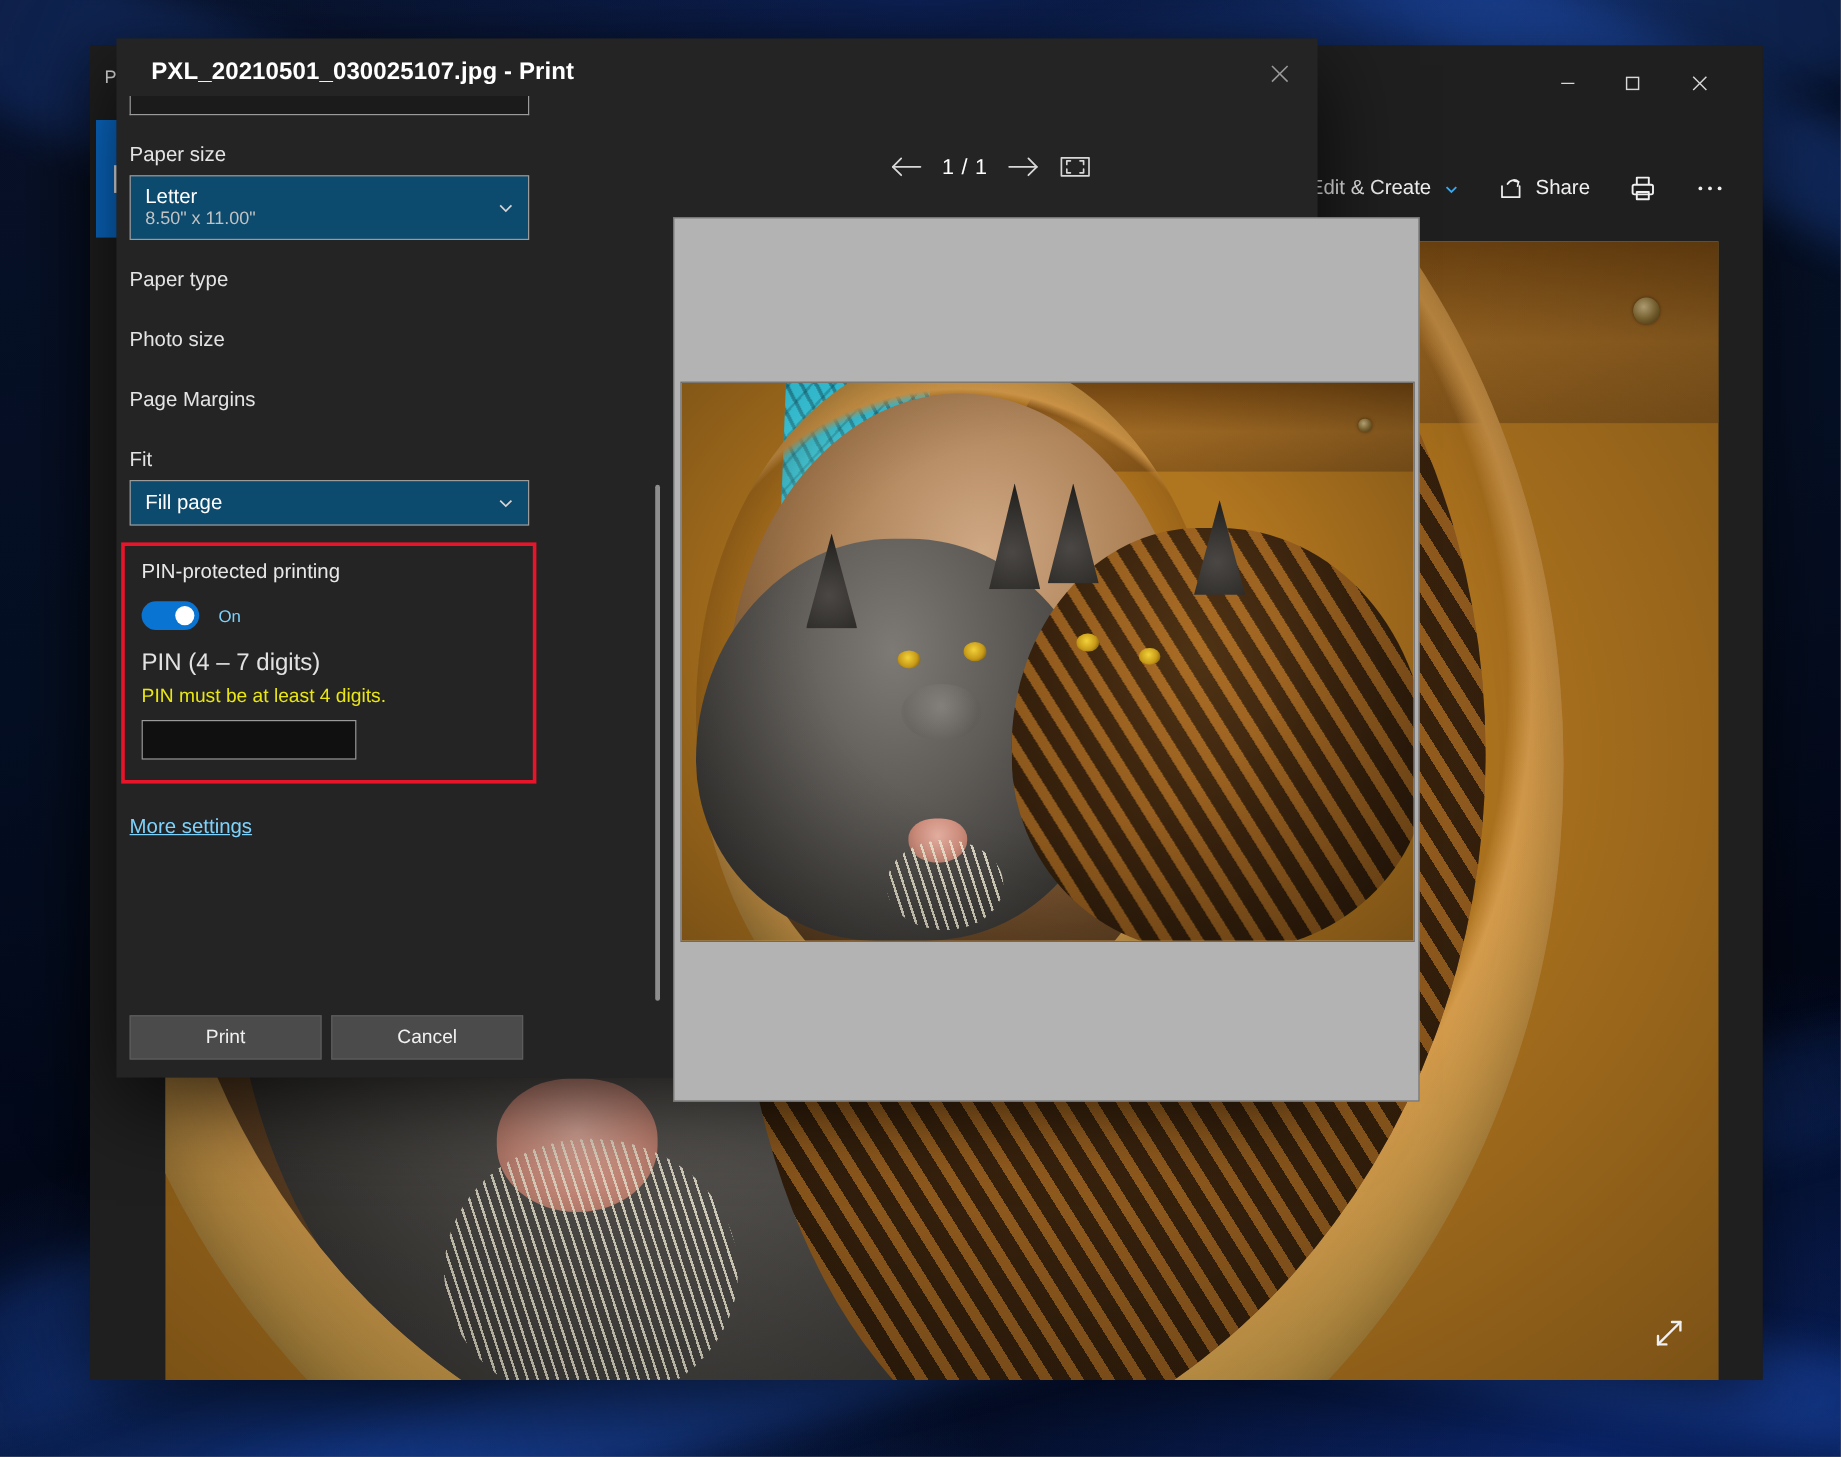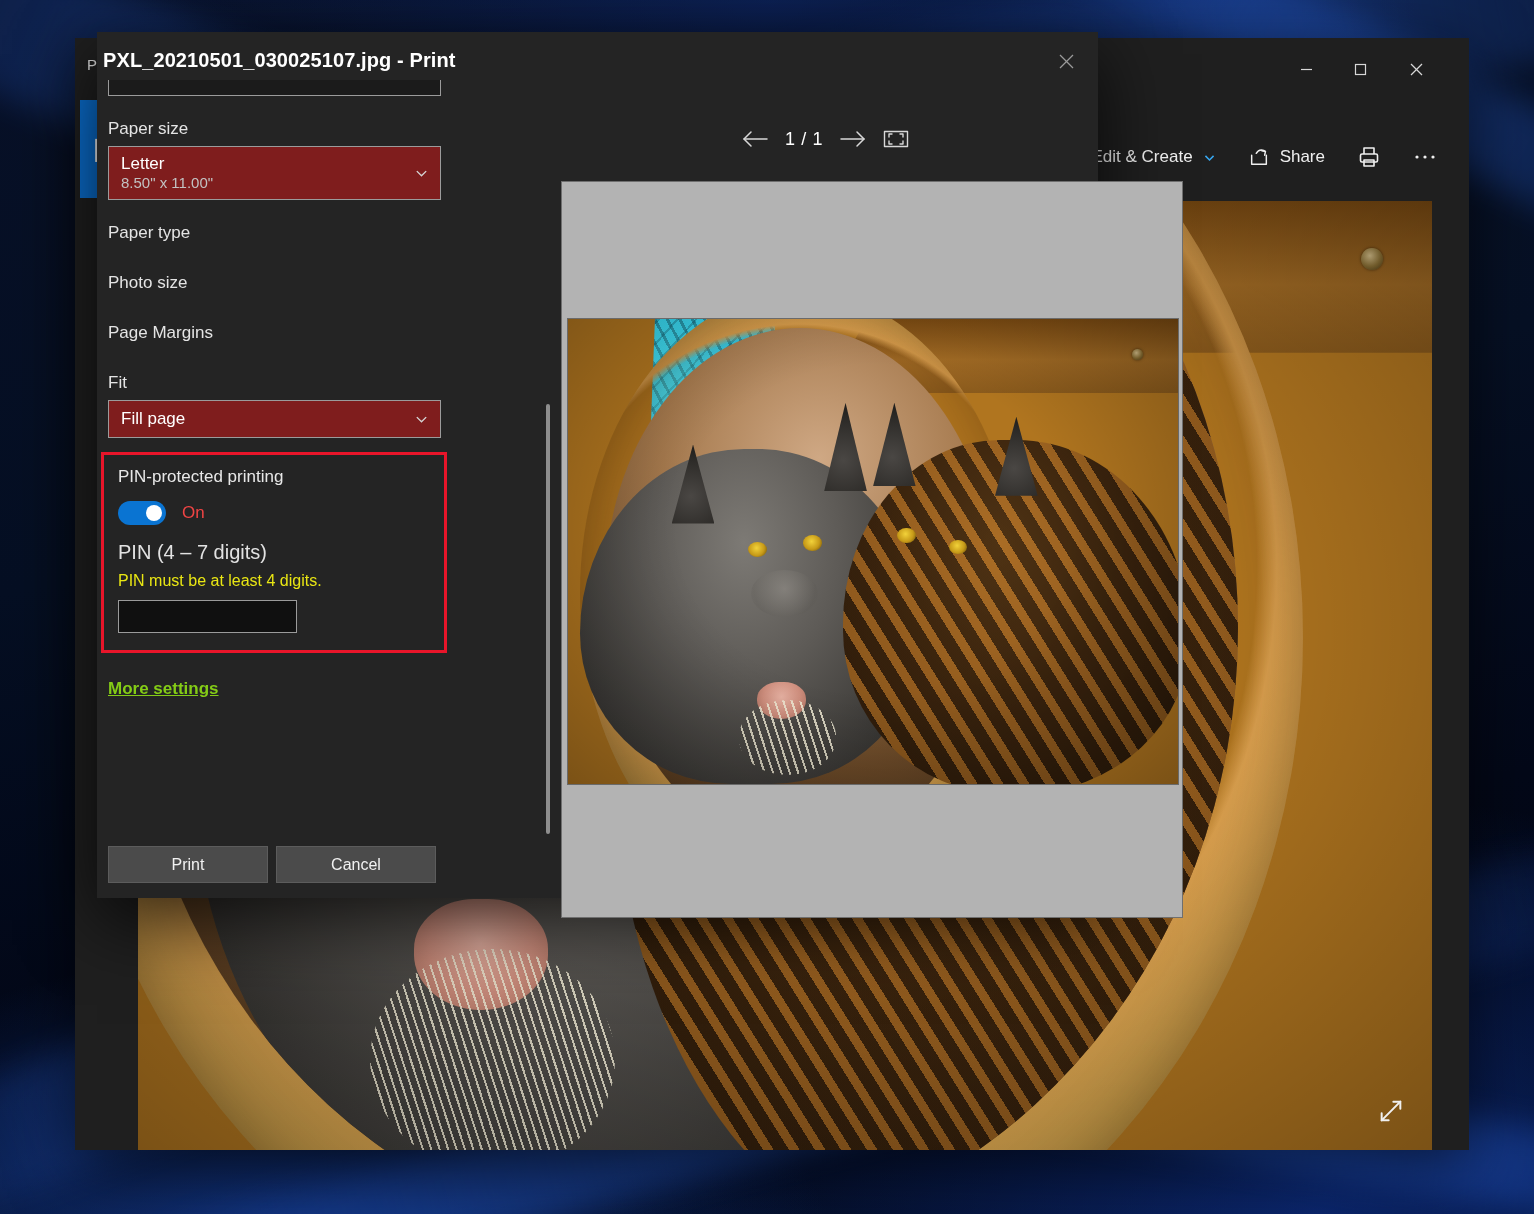--- a/index.html
+++ b/index.html
@@ -175,21 +175,21 @@
   }
 
   
   #print-dialog {
     position: absolute; left: 97px; top: 32px;
     width: 1001px; height: 866px;
     background: #242424;
     box-shadow: 0 22px 70px rgba(0,0,0,.75);
   }
   #dialog-title {
-    position: absolute; left: 6px; top: 17px;
+    position: absolute; left: 29px; top: 17px;
     font-size: 20px; font-weight: bold; color: #ffffff;
     letter-spacing: .1px;
   }
   #dialog-close {
     position: absolute; right: 10px; top: 8px;
     width: 44px; height: 42px;
     display: flex; align-items: center; justify-content: center;
     color: #9a9a9a;
   }
 
@@ -201,21 +201,21 @@
   }
   #settings-scroll {
     position: absolute; left: 0; top: 0; width: 356px; height: 760px;
   }
   .field-label {
     font-size: 17px; color: #e4e4e4; margin: 0 0 7px 11px;
   }
   .combo {
     position: relative;
     margin: 0 12px 0 11px;
-    background: #7f1d1d;
+    background: #0c4a6e;
     border: 1px solid #9b9b9b;
     height: 38px;
     display: flex; flex-direction: column; justify-content: center;
     padding: 0 12px;
   }
   .combo.tall { height: 54px; }
   .combo .v1 { font-size: 17px; color: #ffffff; line-height: 1.15; }
   .combo .v2 { font-size: 15px; color: #c2c2c2; line-height: 1.2; }
   .combo .chev {
     position: absolute; right: 11px; top: 50%; transform: translateY(-50%);
@@ -243,33 +243,32 @@
     margin: 14px 0 0 7px;
   }
   #pin-toggle {
     width: 48px; height: 24px; border-radius: 12px;
     background: #0a74d2; position: relative;
   }
   #pin-toggle .knob {
     position: absolute; right: 4px; top: 4px;
     width: 16px; height: 16px; border-radius: 50%; background: #ffffff;
   }
-  #pin-toggle-label { font-size: 17px; color: #ef4444; }
+  #pin-toggle-label { font-size: 14px; color: #7dd3fc; }
   #pin-sublabel { font-size: 20px; color: #e2e2e2; margin: 16px 0 0 7px; }
   #pin-error { font-size: 16px; color: #e9e613; margin: 8px 0 0 7px; }
   #pin-input {
     margin: 10px 7px 0 7px; height: 33px;
     background: #101010; border: 1px solid #9b9b9b;
   }
 
   #more-settings {
     margin: 26px 0 0 11px; font-size: 17px;
-    color: #84cc16; text-decoration: underline;
+    color: #7dd3fc; text-decoration: underline;
     display: inline-block;
-    font-weight: bold;
   }
 
   
   #dialog-buttons {
     position: absolute; left: 11px; bottom: 15px;
     display: flex; gap: 8px;
   }
   .dlg-btn {
     width: 160px; height: 37px;
     background: #4b4b4b; border: 1px solid #5c5c5c;

